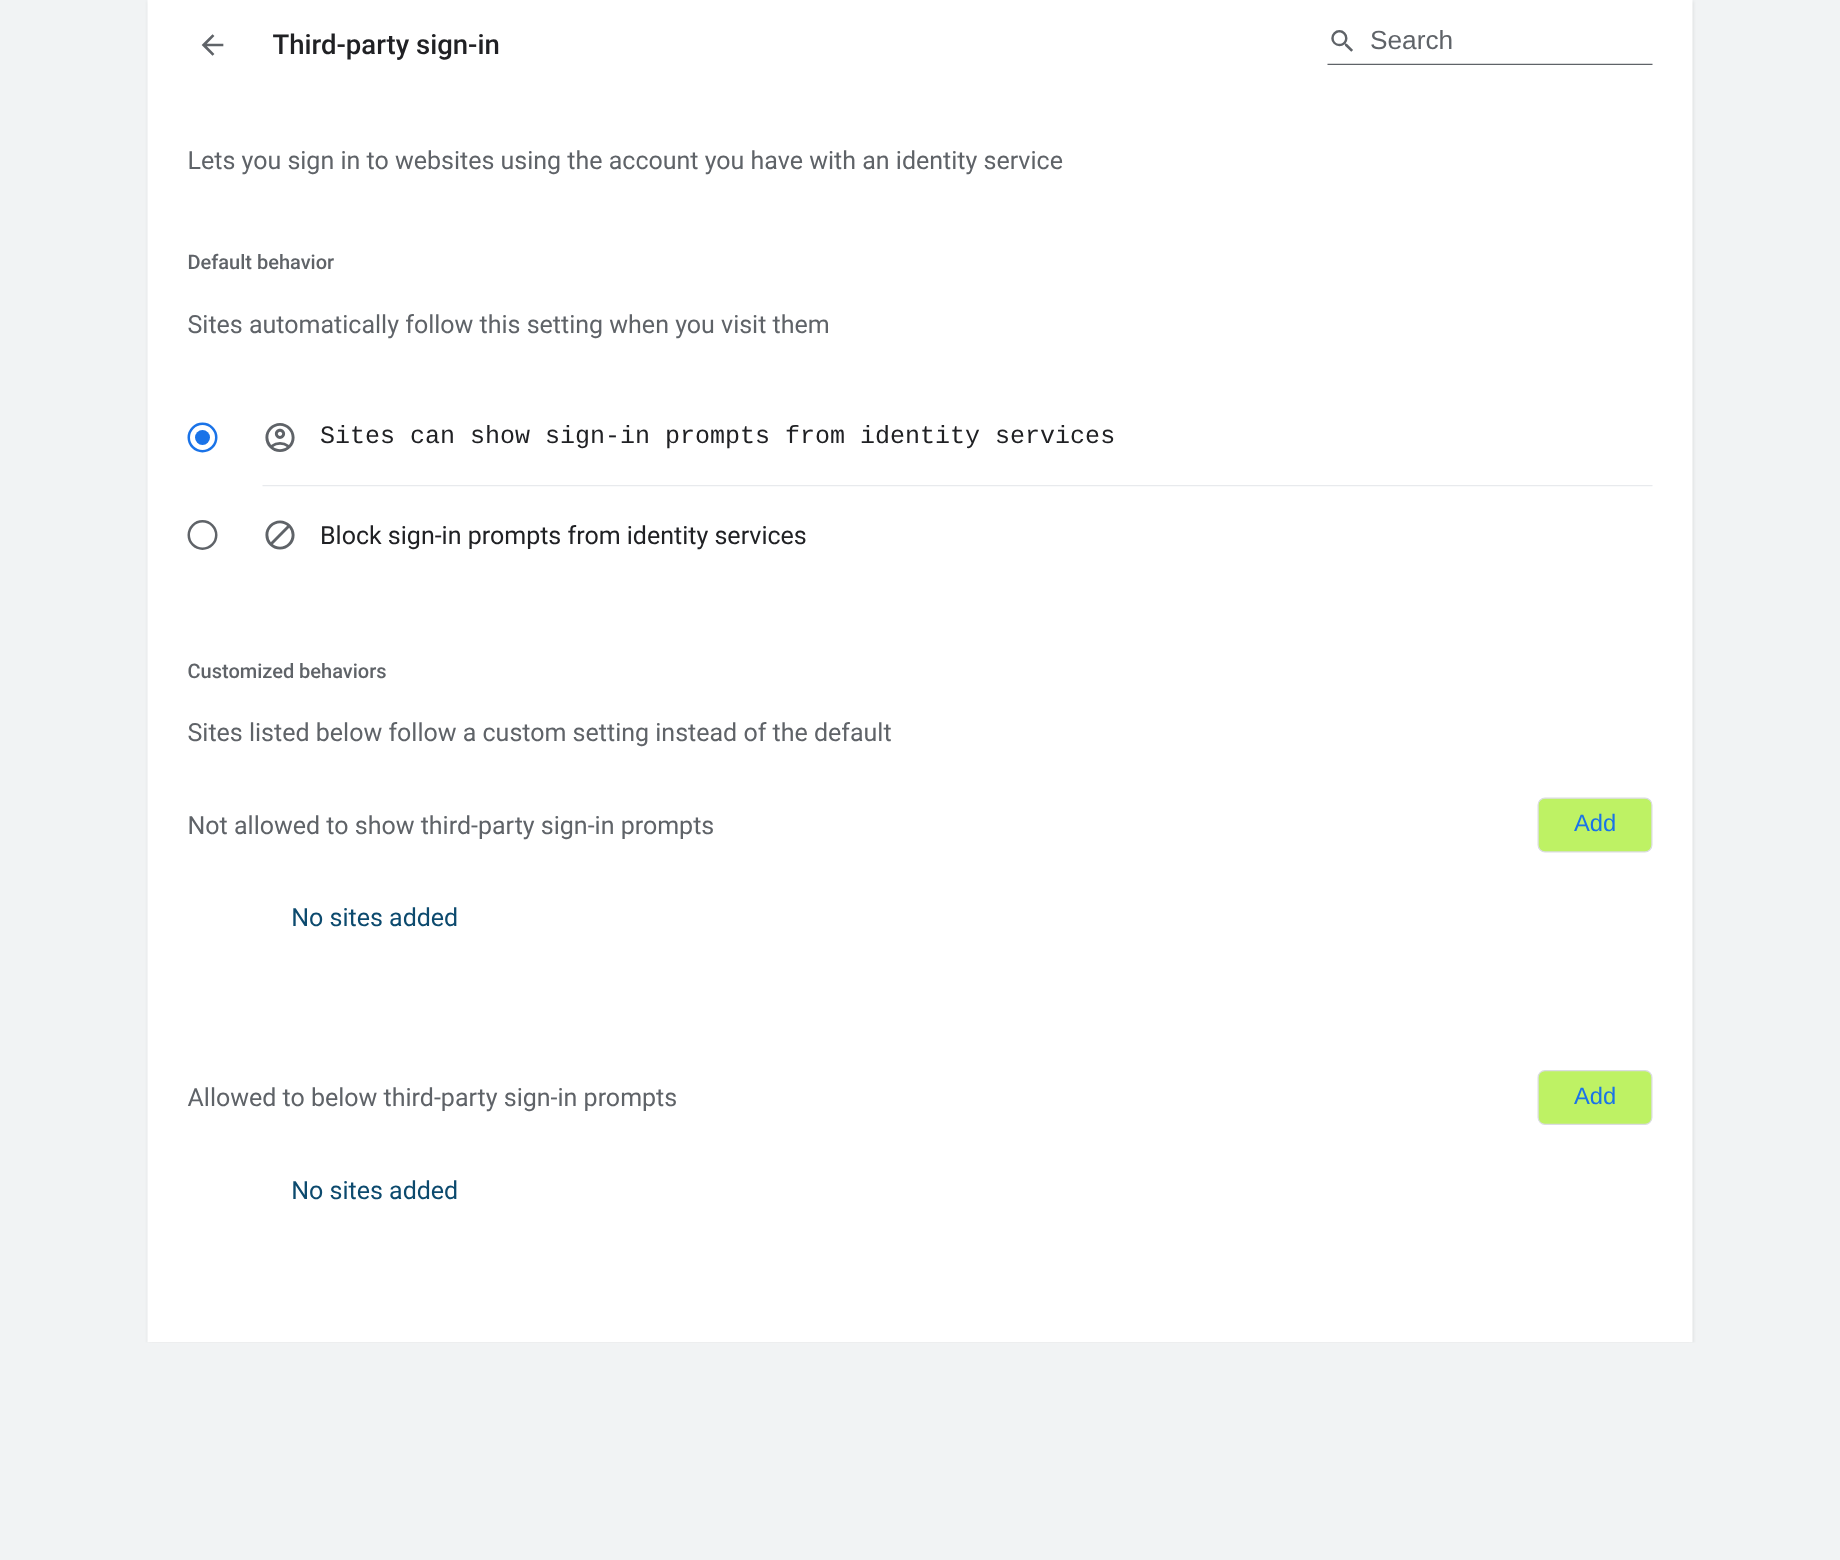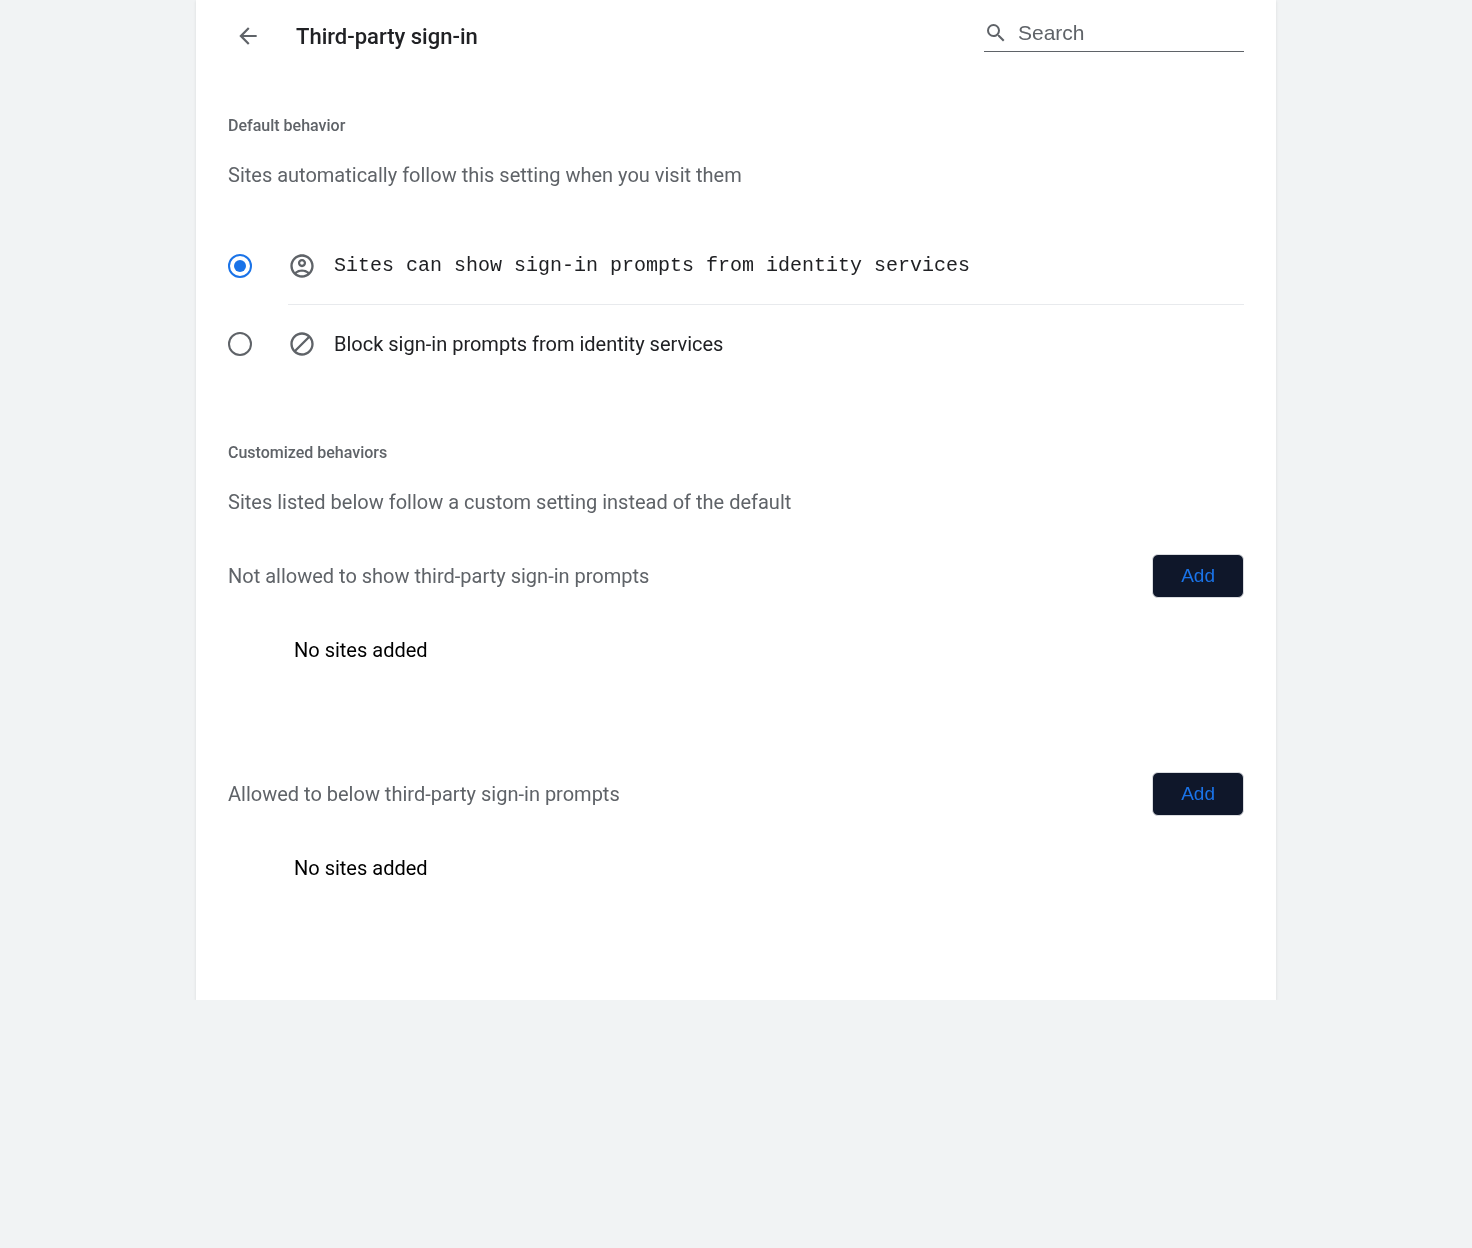--- a/index.html
+++ b/index.html
@@ -8,21 +8,21 @@
     padding: 0;
   }
   body {
     font-family: Roboto, "Helvetica Neue", Arial, sans-serif;
     background: #f1f3f4;
     display: flex;
     justify-content: center;
     padding-top: 0;
   }
   .page {
-    width: 1080px;
+    width: 1236px;
     background: #fff;
     box-shadow: 0 1px 3px rgba(0,0,0,0.1);
     padding: 16px 32px 60px 32px;
     min-height: 1000px;
   }
   .header {
     display: flex;
     align-items: center;
     justify-content: space-between;
     margin-bottom: 60px;
@@ -147,32 +147,32 @@
     align-items: center;
     justify-content: space-between;
     margin-bottom: 40px;
   }
   .list-title {
     font-size: 20px;
     color: #5f6368;
   }
   .add-button {
     border: 1px solid #dadce0;
-    background: #0f172a;
+    background: #bef264;
     color: #1a73e8;
     font-size: 19px;
     font-weight: 500;
     padding: 10px 28px;
     border-radius: 6px;
     cursor: pointer;
   }
   .empty-text {
     font-size: 20px;
-    color: #000000;
-    margin-left: 66px;
+    color: #0c4a6e;
+    margin-left: 83px;
   }
 </style>
 </head>
 <body>
 
 <div class="page">
 
   <div class="header">
     <div class="header-left">
       <div class="back-button">
@@ -183,20 +183,21 @@
       <div class="page-title">Third-party sign-in</div>
     </div>
     <div class="search-container">
       <svg width="24" height="24" viewBox="0 0 24 24" fill="#5f6368">
         <path d="M15.5 14h-.79l-.28-.27A6.471 6.471 0 0016 9.5 6.5 6.5 0 109.5 16c1.61 0 3.09-.59 4.23-1.57l.27.28v.79l5 4.99L20.49 19l-4.99-5zm-6 0C7.01 14 5 11.99 5 9.5S7.01 5 9.5 5 14 7.01 14 9.5 11.99 14 9.5 14z"></path>
       </svg>
       <input class="search-input" type="text" placeholder="Search" style="">
     </div>
   </div>
 
+  <div class="description">Lets you sign in to websites using the account you have with an identity service</div>
 
   <div>
     <div class="section-heading">Default behavior</div>
     <div class="section-subtext">Sites automatically follow this setting when you visit them</div>
 
     <div class="radio-container">
       <div class="radio-item">
         <div class="radio-outer checked">
           <div class="radio-inner"></div>
         </div>

